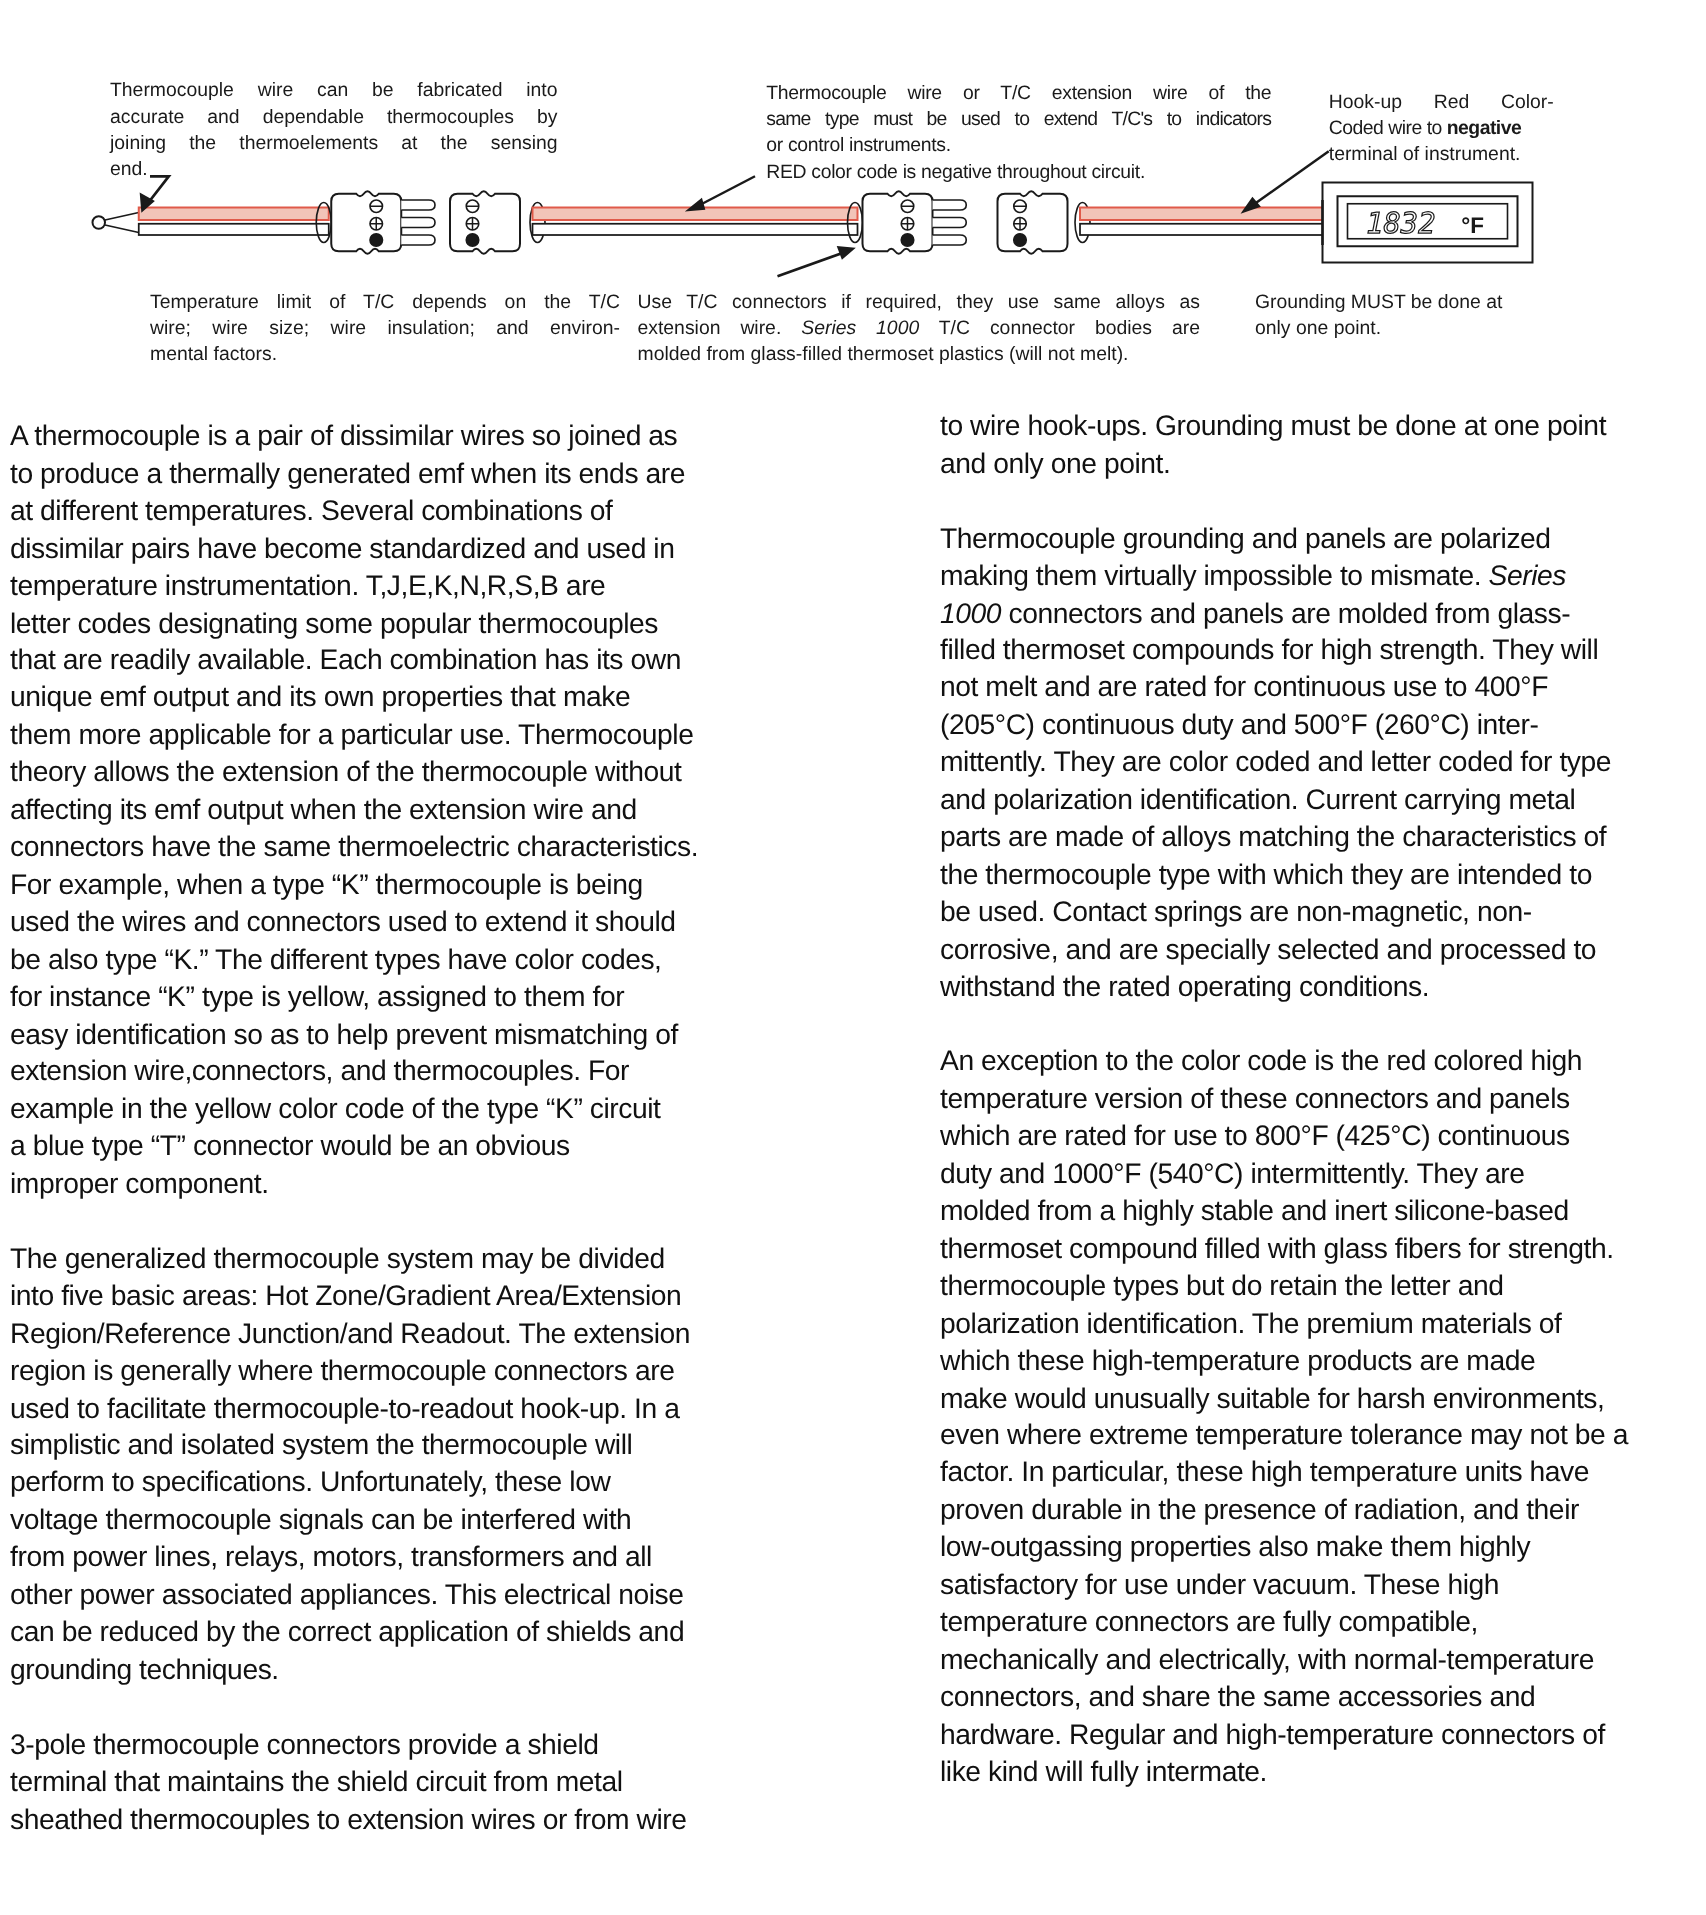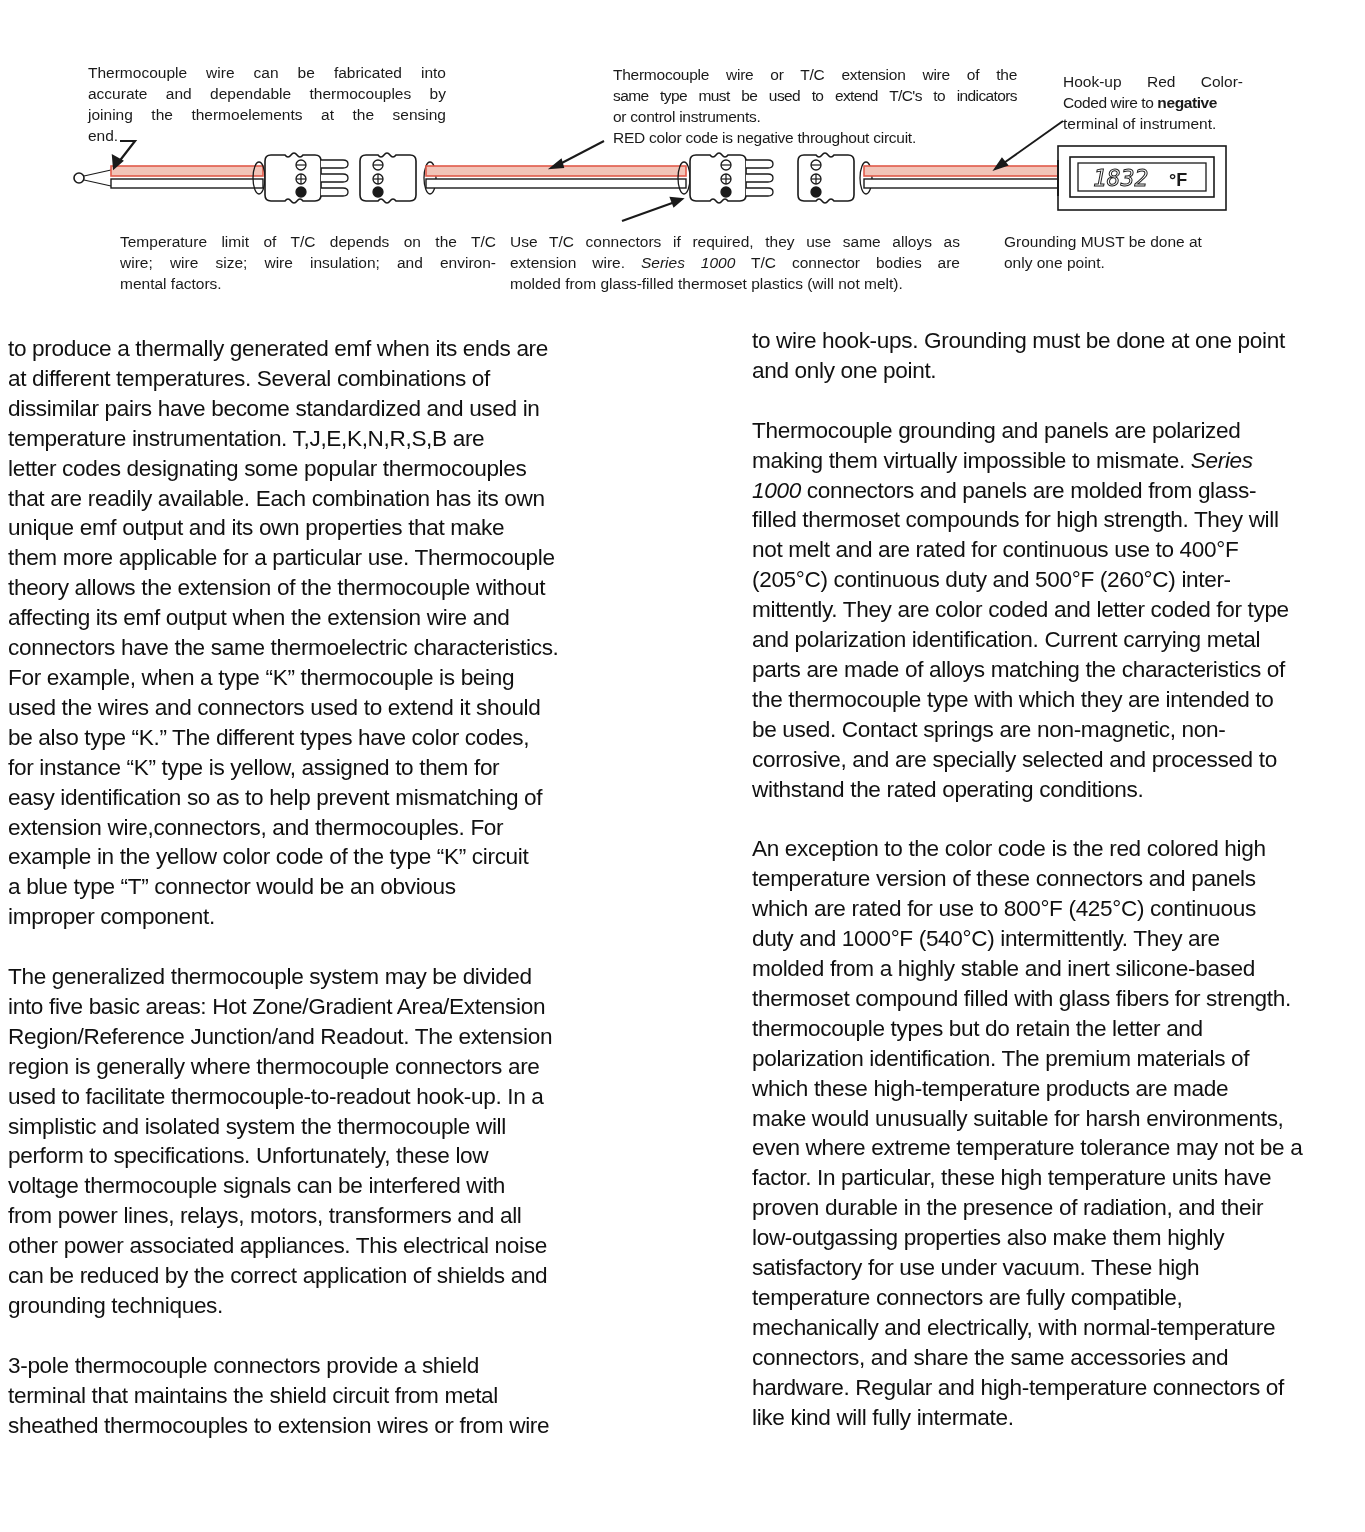--- a/index.html
+++ b/index.html
@@ -139,20 +139,21 @@
   <span class="line">molded from glass-filled thermoset plastics (will not melt).</span>
 </div>
 
 <div class="cap" style="left:1004px; top:231px; width:240px;">
   <span class="line">Grounding MUST be done at</span>
   <span class="line">only one point.</span>
 </div>
 
 <div class="col" id="left-col" style="left:8px; top:334px; width:660px;">
     <div>
+      <span class="line">A thermocouple is a pair of dissimilar wires so joined as</span>
       <span class="line">to produce a thermally generated emf when its ends are</span>
       <span class="line">at different temperatures. Several combinations of</span>
       <span class="line">dissimilar pairs have become standardized and used in</span>
       <span class="line">temperature instrumentation. T,J,E,K,N,R,S,B are</span>
       <span class="line">letter codes designating some popular thermocouples</span>
       <span class="line">that are readily available. Each combination has its own</span>
       <span class="line">unique emf output and its own properties that make</span>
       <span class="line">them more applicable for a particular use. Thermocouple</span>
       <span class="line">theory allows the extension of the thermocouple without</span>
       <span class="line">affecting its emf output when the extension wire and</span>

